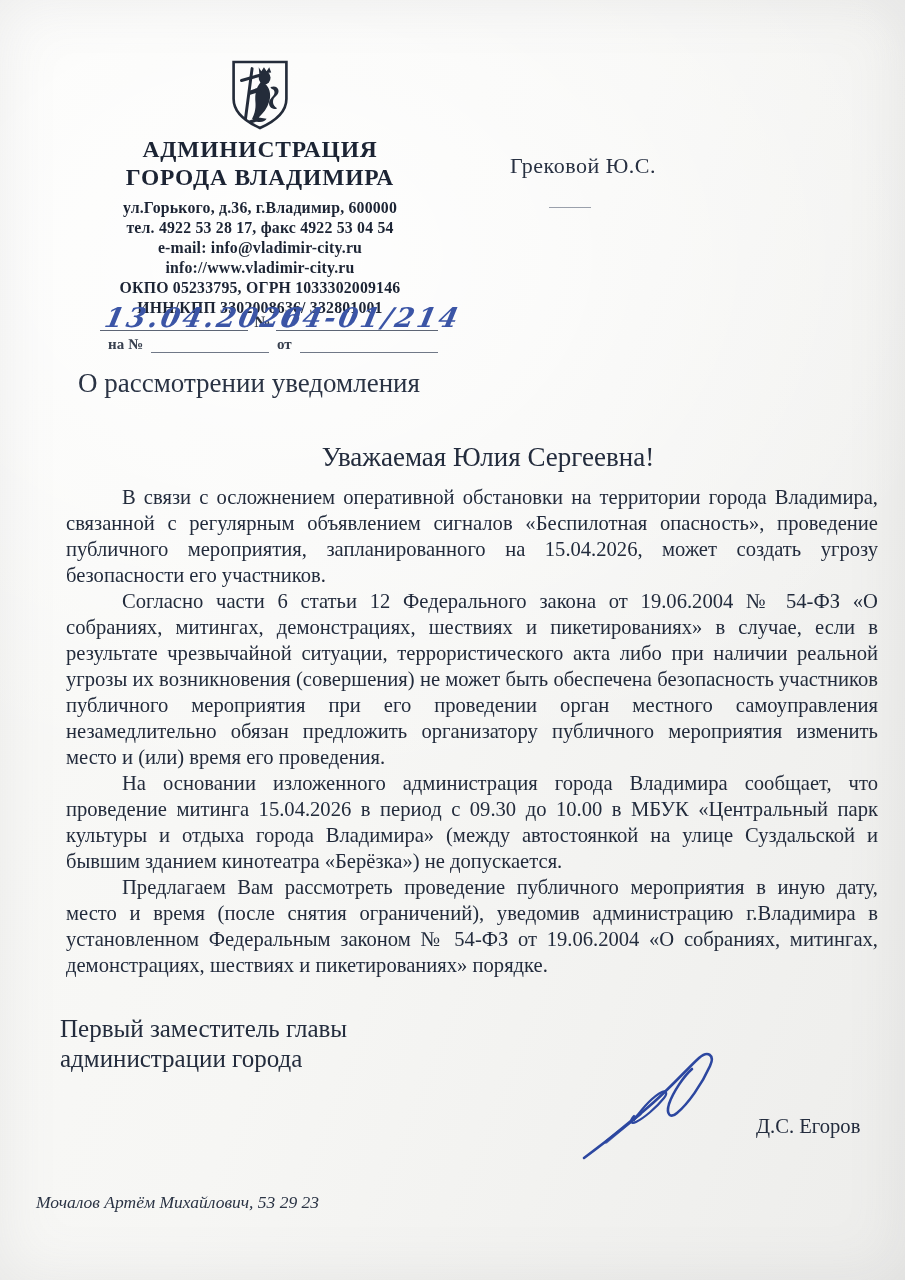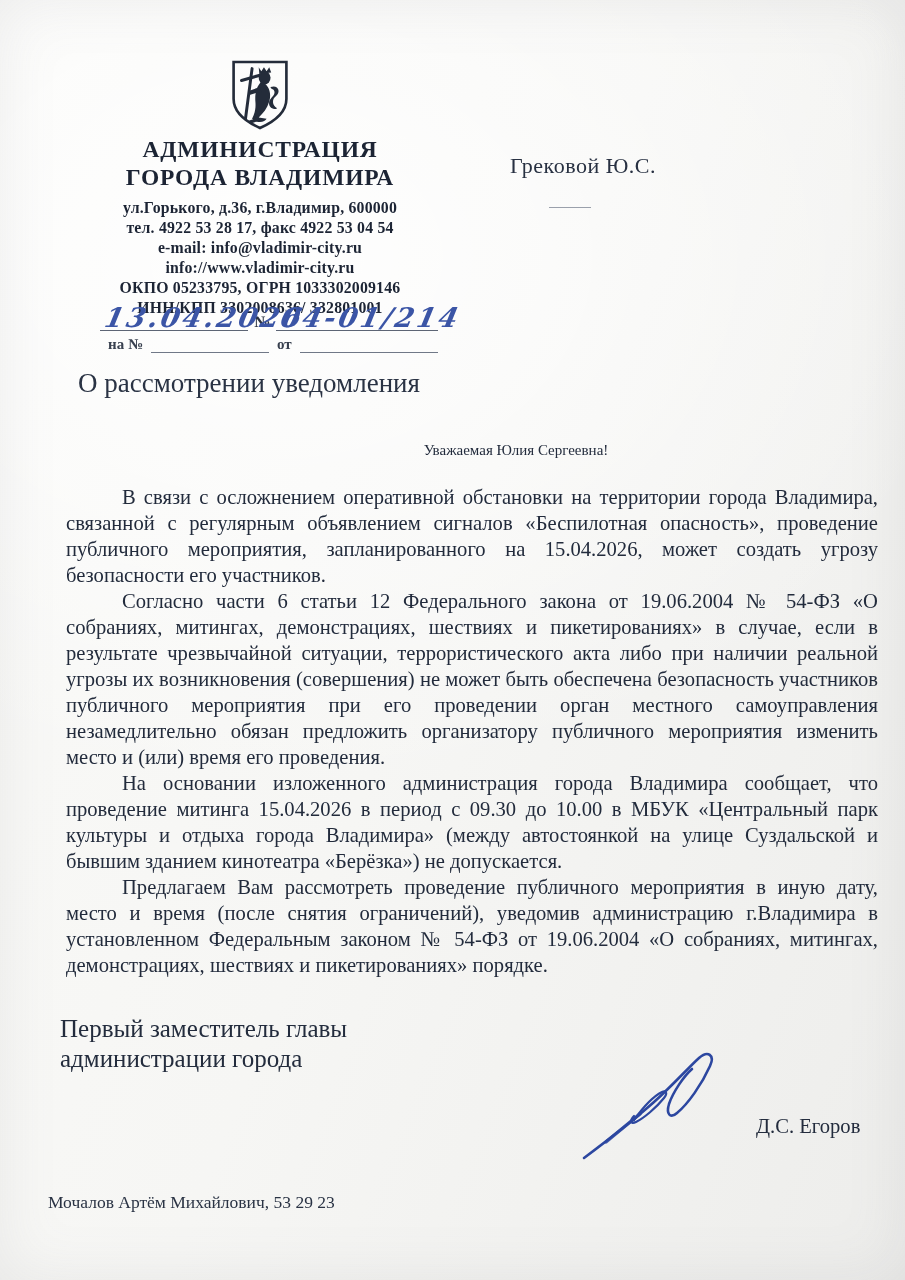--- a/index.html
+++ b/index.html
@@ -62,22 +62,22 @@
   }
 
   
   .subject {
     position:absolute; left:78px; top:368px;
     font-size:27px; color:#2a3344;
   }
 
   
   .greeting {
-    position:absolute; left:136px; top:442px; width:760px;
-    text-align:center; font-size:15px; color:#232c3d;
+    position:absolute; left:108px; top:442px; width:760px;
+    text-align:center; font-size:27px; color:#232c3d;
   }
   .body-text {
     position:absolute; left:66px; top:484px; width:812px;
     font-size:20.6px; line-height:26px; color:#222b3c;
     text-align:justify;
   }
   .body-text p {
     margin:0; text-indent:56px;
     text-align:justify;
     -moz-text-align-last:left; text-align-last:left;
@@ -89,22 +89,22 @@
     font-size:25px; line-height:30px; color:#232c3d;
   }
   .sig-flourish { position:absolute; left:578px; top:1048px; }
   .sig-name {
     position:absolute; left:756px; top:1115px;
     font-size:20.6px; color:#232c3d;
   }
 
   
   .footer-executor {
-    position:absolute; left:48px; top:1192px;
-    font-size:17.5px; color:#2a3344;
+    position:absolute; left:36px; top:1192px;
+    font-size:17.5px; color:#2a3344;font-style:italic;
   }
 </style>
 </head>
 <body>
 
 <div class="page">
 
   <div class="letterhead">
     <svg class="emblem" width="66" height="74" viewBox="0 0 100 112">
 

